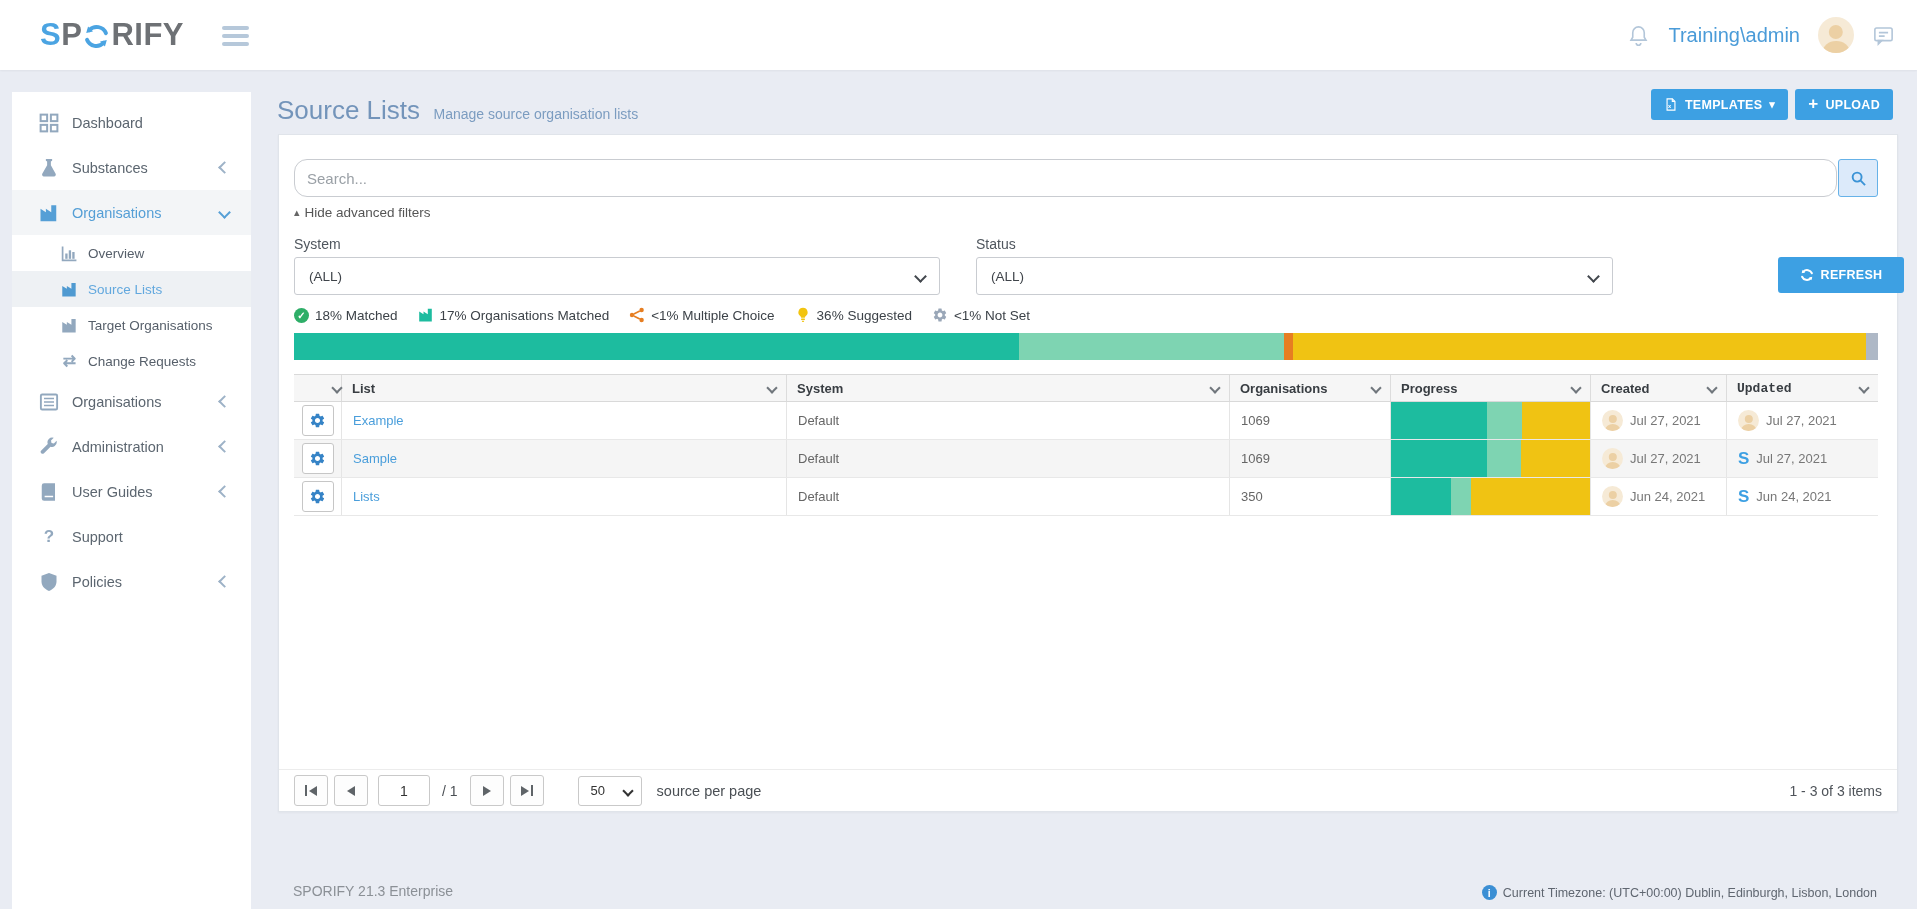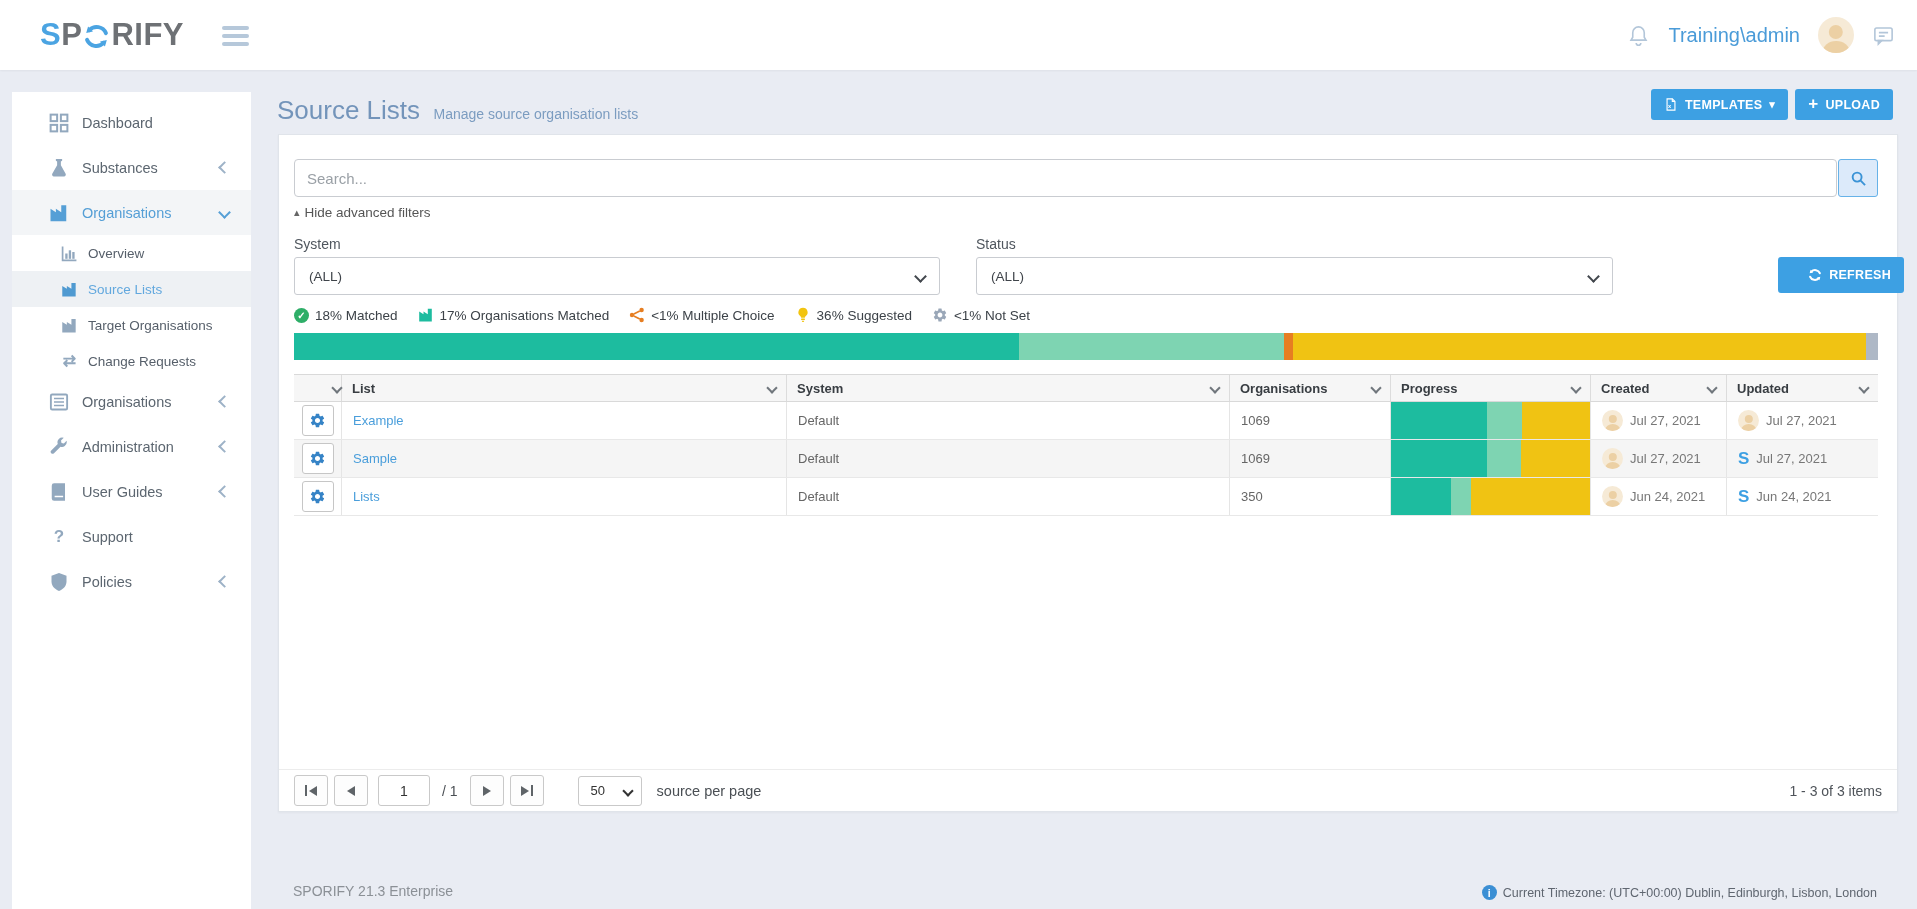--- a/index.html
+++ b/index.html
@@ -19,21 +19,21 @@
   .tico{width:23px;height:23px;color:#b3c6d9;cursor:pointer}
   .user{color:#4a9bd8;font-size:20px;cursor:pointer}
   
   .avatar{border-radius:50%;background:#f6ead6;position:relative;overflow:hidden;flex:none}
   .avatar::before{content:"";position:absolute;left:50%;top:22%;width:40%;height:40%;transform:translateX(-50%);border-radius:50%;background:#ecd0a4}
   .avatar::after{content:"";position:absolute;left:50%;top:68%;width:74%;height:60%;transform:translateX(-50%);border-radius:50%;background:#ecd0a4}
   .av-lg{width:36px;height:36px}
 
   
   .sidebar{position:absolute;left:12px;top:92px;width:239px;bottom:0;background:#fff;padding-top:8px;box-sizing:border-box}
-  .side-item{height:45px;display:flex;align-items:center;padding:0 18px 0 37px;color:#5c6670;font-size:14.5px;cursor:pointer}
+  .side-item{height:45px;display:flex;align-items:center;padding:0 18px 0 27px;color:#5c6670;font-size:14.5px;cursor:pointer}
   .side-item .ico{width:20px;height:20px;margin-right:13px;color:#92a8be;flex:none;display:flex;align-items:center;justify-content:center}
   .side-item .ico .txt{font-weight:bold;font-size:17px;line-height:1}
   .side-item.open{background:#f3f5f7;color:#559fd6}
   .side-item.open .ico,.side-item.open .chev{color:#559fd6}
   .side-sub{height:36px;padding-left:49px;font-size:13.5px;color:#565f6a}
   .side-sub .ico{width:17px;height:17px;margin-right:10px}
   .side-sub.active{background:#eef1f4;color:#62a8de}
   .side-sub.active .ico{color:#4f9ad1}
   .chev{width:7px;height:7px;flex:none;color:#9db2c7}
   .chev-left{border-left:2px solid currentColor;border-bottom:2px solid currentColor;transform:rotate(45deg)}
@@ -47,33 +47,33 @@
   .top-actions{position:absolute;right:24px;top:89px;display:flex;gap:7px}
   .btn-blue{height:31px;background:#3da0e3;color:#fff;font-weight:bold;font-size:12.5px;border-radius:3px;
             display:flex;align-items:center;padding:0 13px;gap:7px;letter-spacing:.3px;cursor:pointer}
   .btn-blue .plus{font-size:17px;font-weight:bold;line-height:1;margin-top:-2px}
   .btn-blue .caret{font-size:11px}
   .iwrap{display:inline-flex;align-items:center;justify-content:center}
 
   
   .card{position:absolute;left:278px;top:134px;width:1620px;height:678px;background:#fff;
         border:1px solid #e0e4ea;box-sizing:border-box;box-shadow:0 1px 2px rgba(0,0,0,.04)}
-  .search-input{position:absolute;left:15px;top:24px;width:1543px;height:38px;border:1px solid #c9ccd1;border-radius:4px;
+  .search-input{position:absolute;left:15px;top:24px;width:1543px;height:38px;border:1px solid #c9ccd1;border-radius:13px;
         box-sizing:border-box;padding:0 12px;font-size:15px;font-family:inherit;color:#444;outline:none}
   .search-input::placeholder{color:#9aa0a6}
   .search-btn{position:absolute;left:1559px;top:24px;width:40px;height:38px;background:#dceafa;border:1px solid #66b2e8;
         border-radius:3px;box-sizing:border-box;color:#3a93d6;display:flex;align-items:center;justify-content:center;cursor:pointer}
   .search-btn .iwrap{width:17px;height:17px}
   .hide-filters{position:absolute;left:15px;top:70px;font-size:13.5px;color:#555;display:flex;gap:5px;align-items:center;cursor:pointer}
   .hide-filters .upcaret{font-size:11px;color:#666}
   .flabel{position:absolute;font-size:14px;color:#4f565e}
   .select{position:absolute;height:38px;border:1px solid #c9ccd1;border-radius:3px;background:#fff;display:flex;align-items:center;
         padding:0 14px;font-size:13.5px;color:#3f444a;box-sizing:border-box;cursor:pointer}
   .select .chev{margin-left:auto;color:#42474d}
-  .btn-refresh{position:absolute;left:1499px;top:122px;width:100px;height:36px;justify-content:flex-end}
+  .btn-refresh{position:absolute;left:1499px;top:122px;width:100px;height:36px;justify-content:center}
   .btn-refresh .iwrap{width:14px;height:14px}
 
   .legend{position:absolute;left:15px;top:172px;display:flex;align-items:center;gap:20px;font-size:13.5px;color:#3c4248}
   .legend .li{display:flex;align-items:center;gap:6px}
   .legend .licon{width:16px;height:16px;display:flex;align-items:center;justify-content:center}
   .check-dot{width:15px;height:15px;border-radius:50%;color:#fff;font-size:10px;font-weight:bold;display:flex;align-items:center;justify-content:center}
 
   .overall{position:absolute;left:15px;top:198px;width:1584px;height:27px;display:flex;box-shadow:inset 0 -3px rgba(0,0,0,.13)}
 
   
@@ -403,21 +403,21 @@
           <span class="chev chev-down" style="width:6px;height:6px"></span>
         </div>
         <div class="gh" style="width: 200px;">
           <span>Progress</span>
           <span class="chev chev-down" style="width:6px;height:6px"></span>
         </div>
         <div class="gh" style="width: 136px;">
           <span>Created</span>
           <span class="chev chev-down" style="width:6px;height:6px"></span>
         </div>
-        <div class="gh" style="width: 152px;">
+        <div class="gh" style="width: 152px; font-family: Liberation Mono, monospace;">
           <span>Updated</span>
           <span class="chev chev-down" style="width:6px;height:6px"></span>
         </div>
       </div>
     <div id="gbody">
         <div class="grow">
           <div class="gc action" style="width:47px">
             <span class="gear-btn">
               <span class="iwrap">
                 <svg viewBox="0 0 20 20" fill="currentColor">

